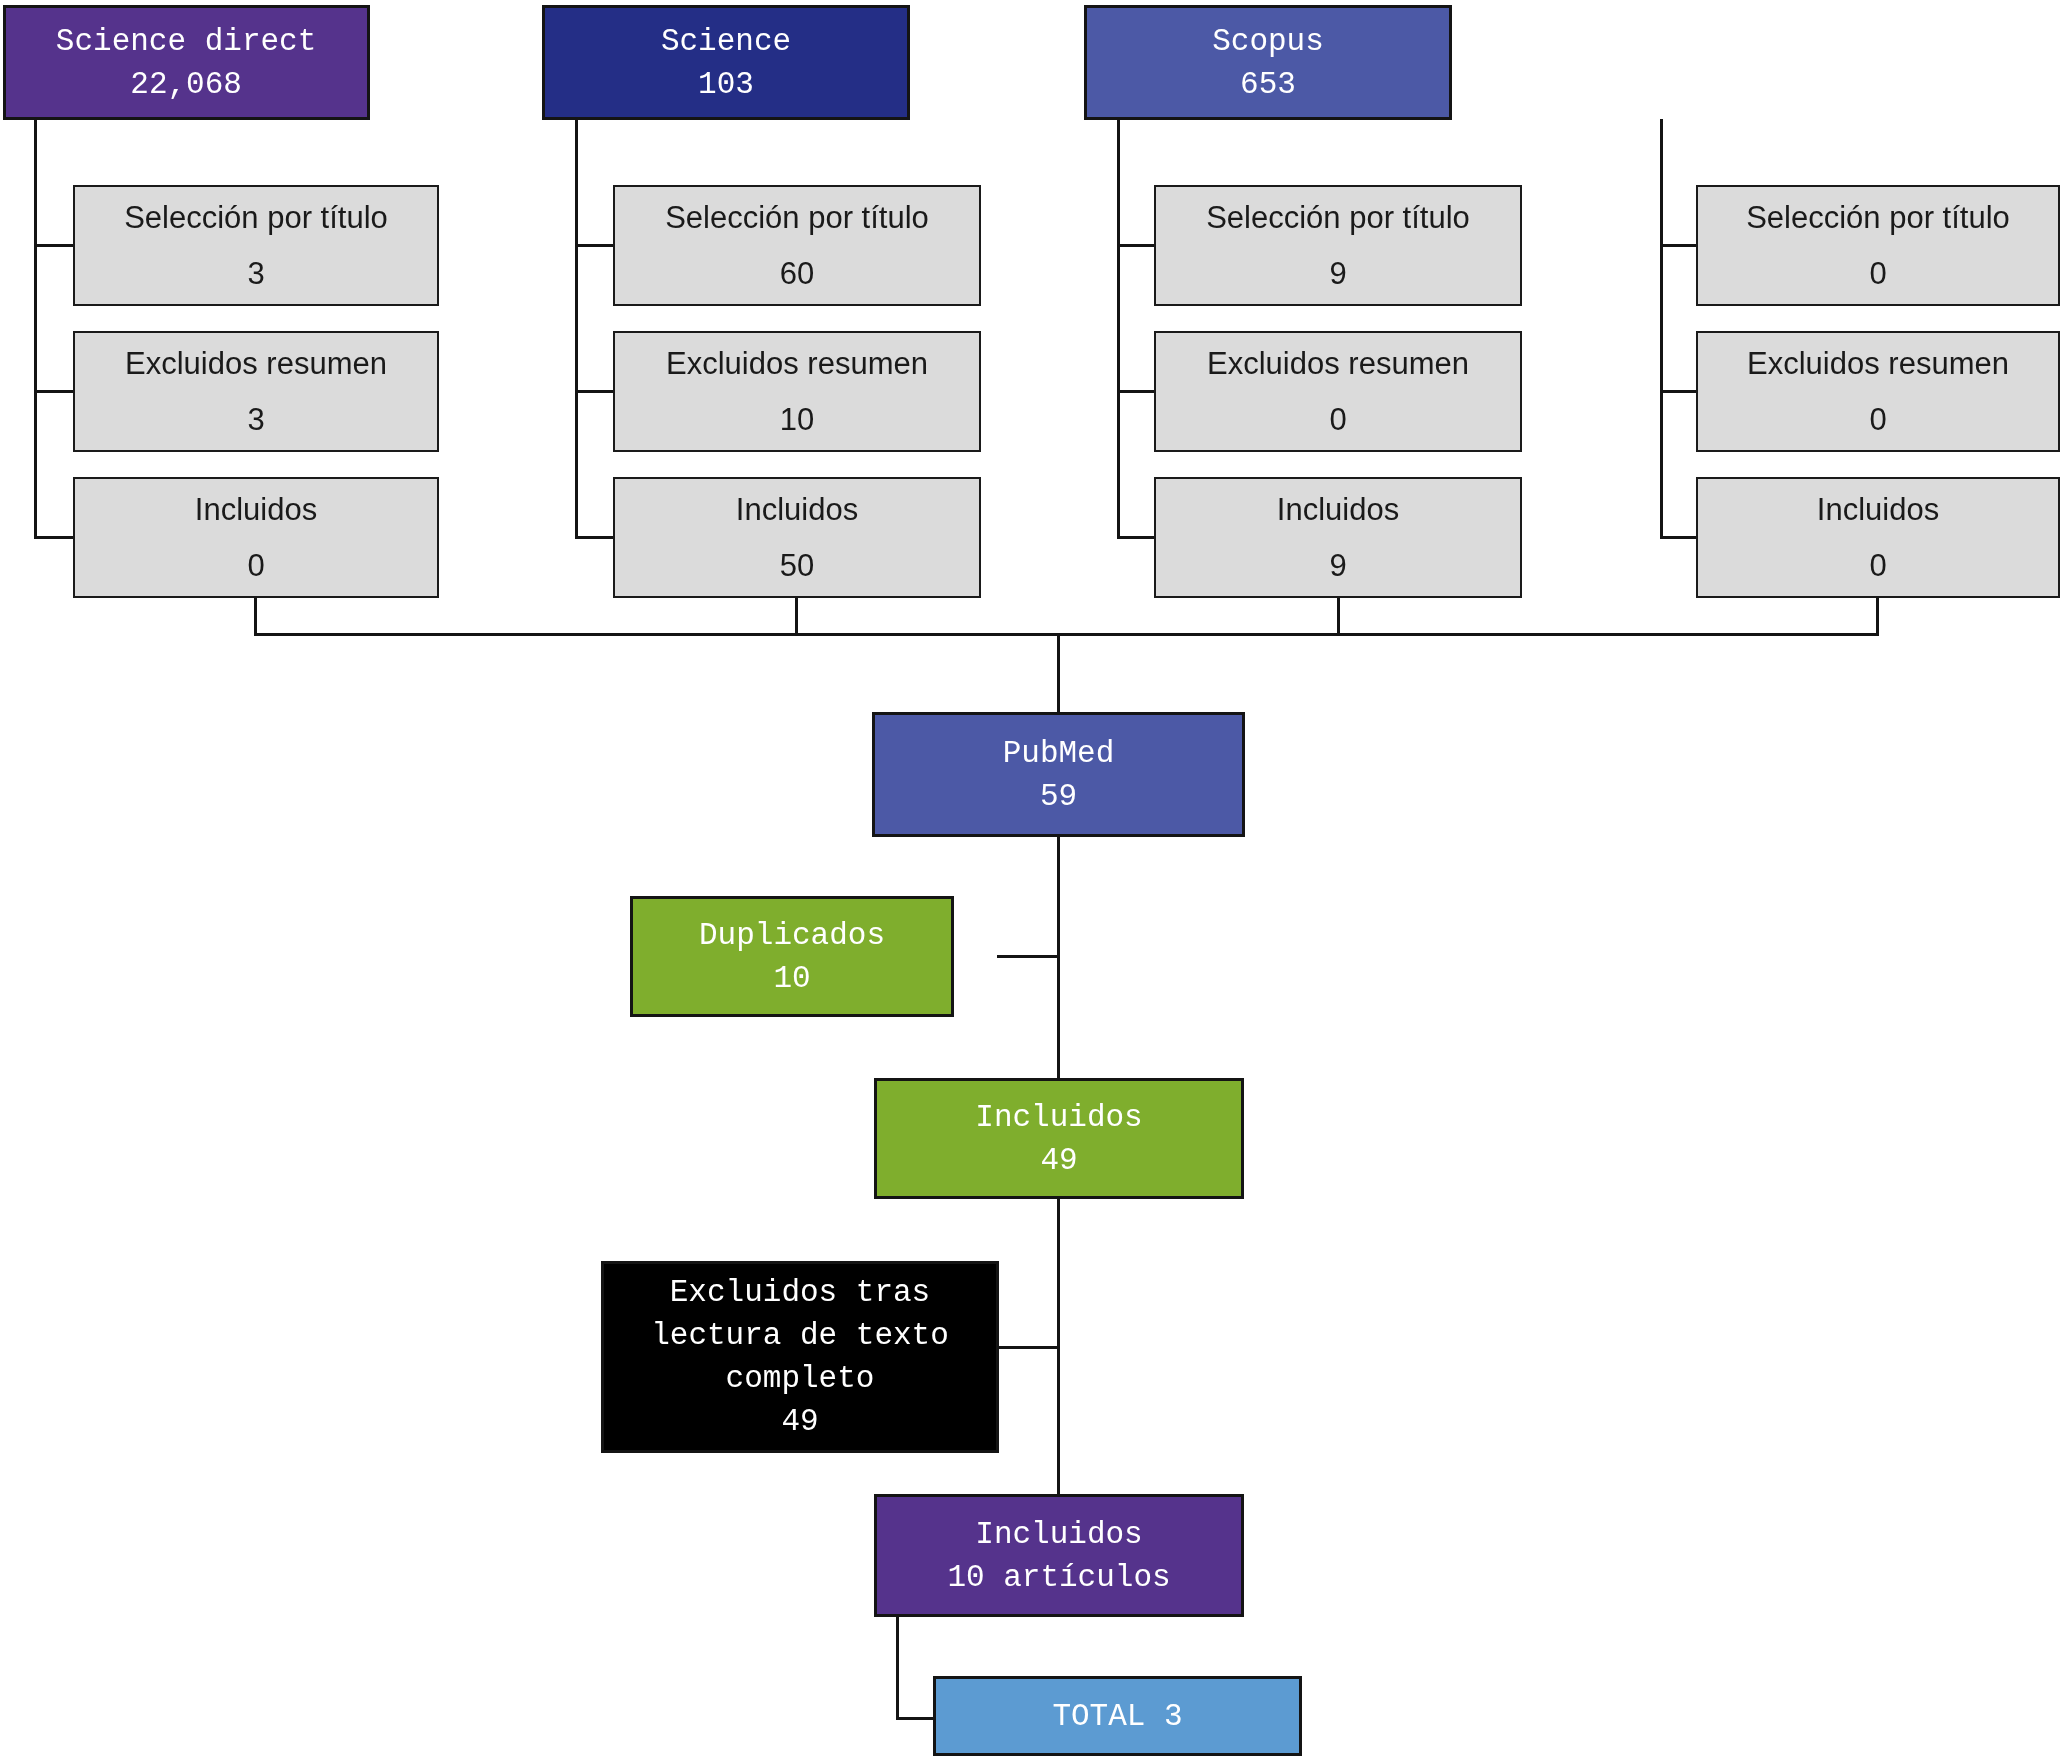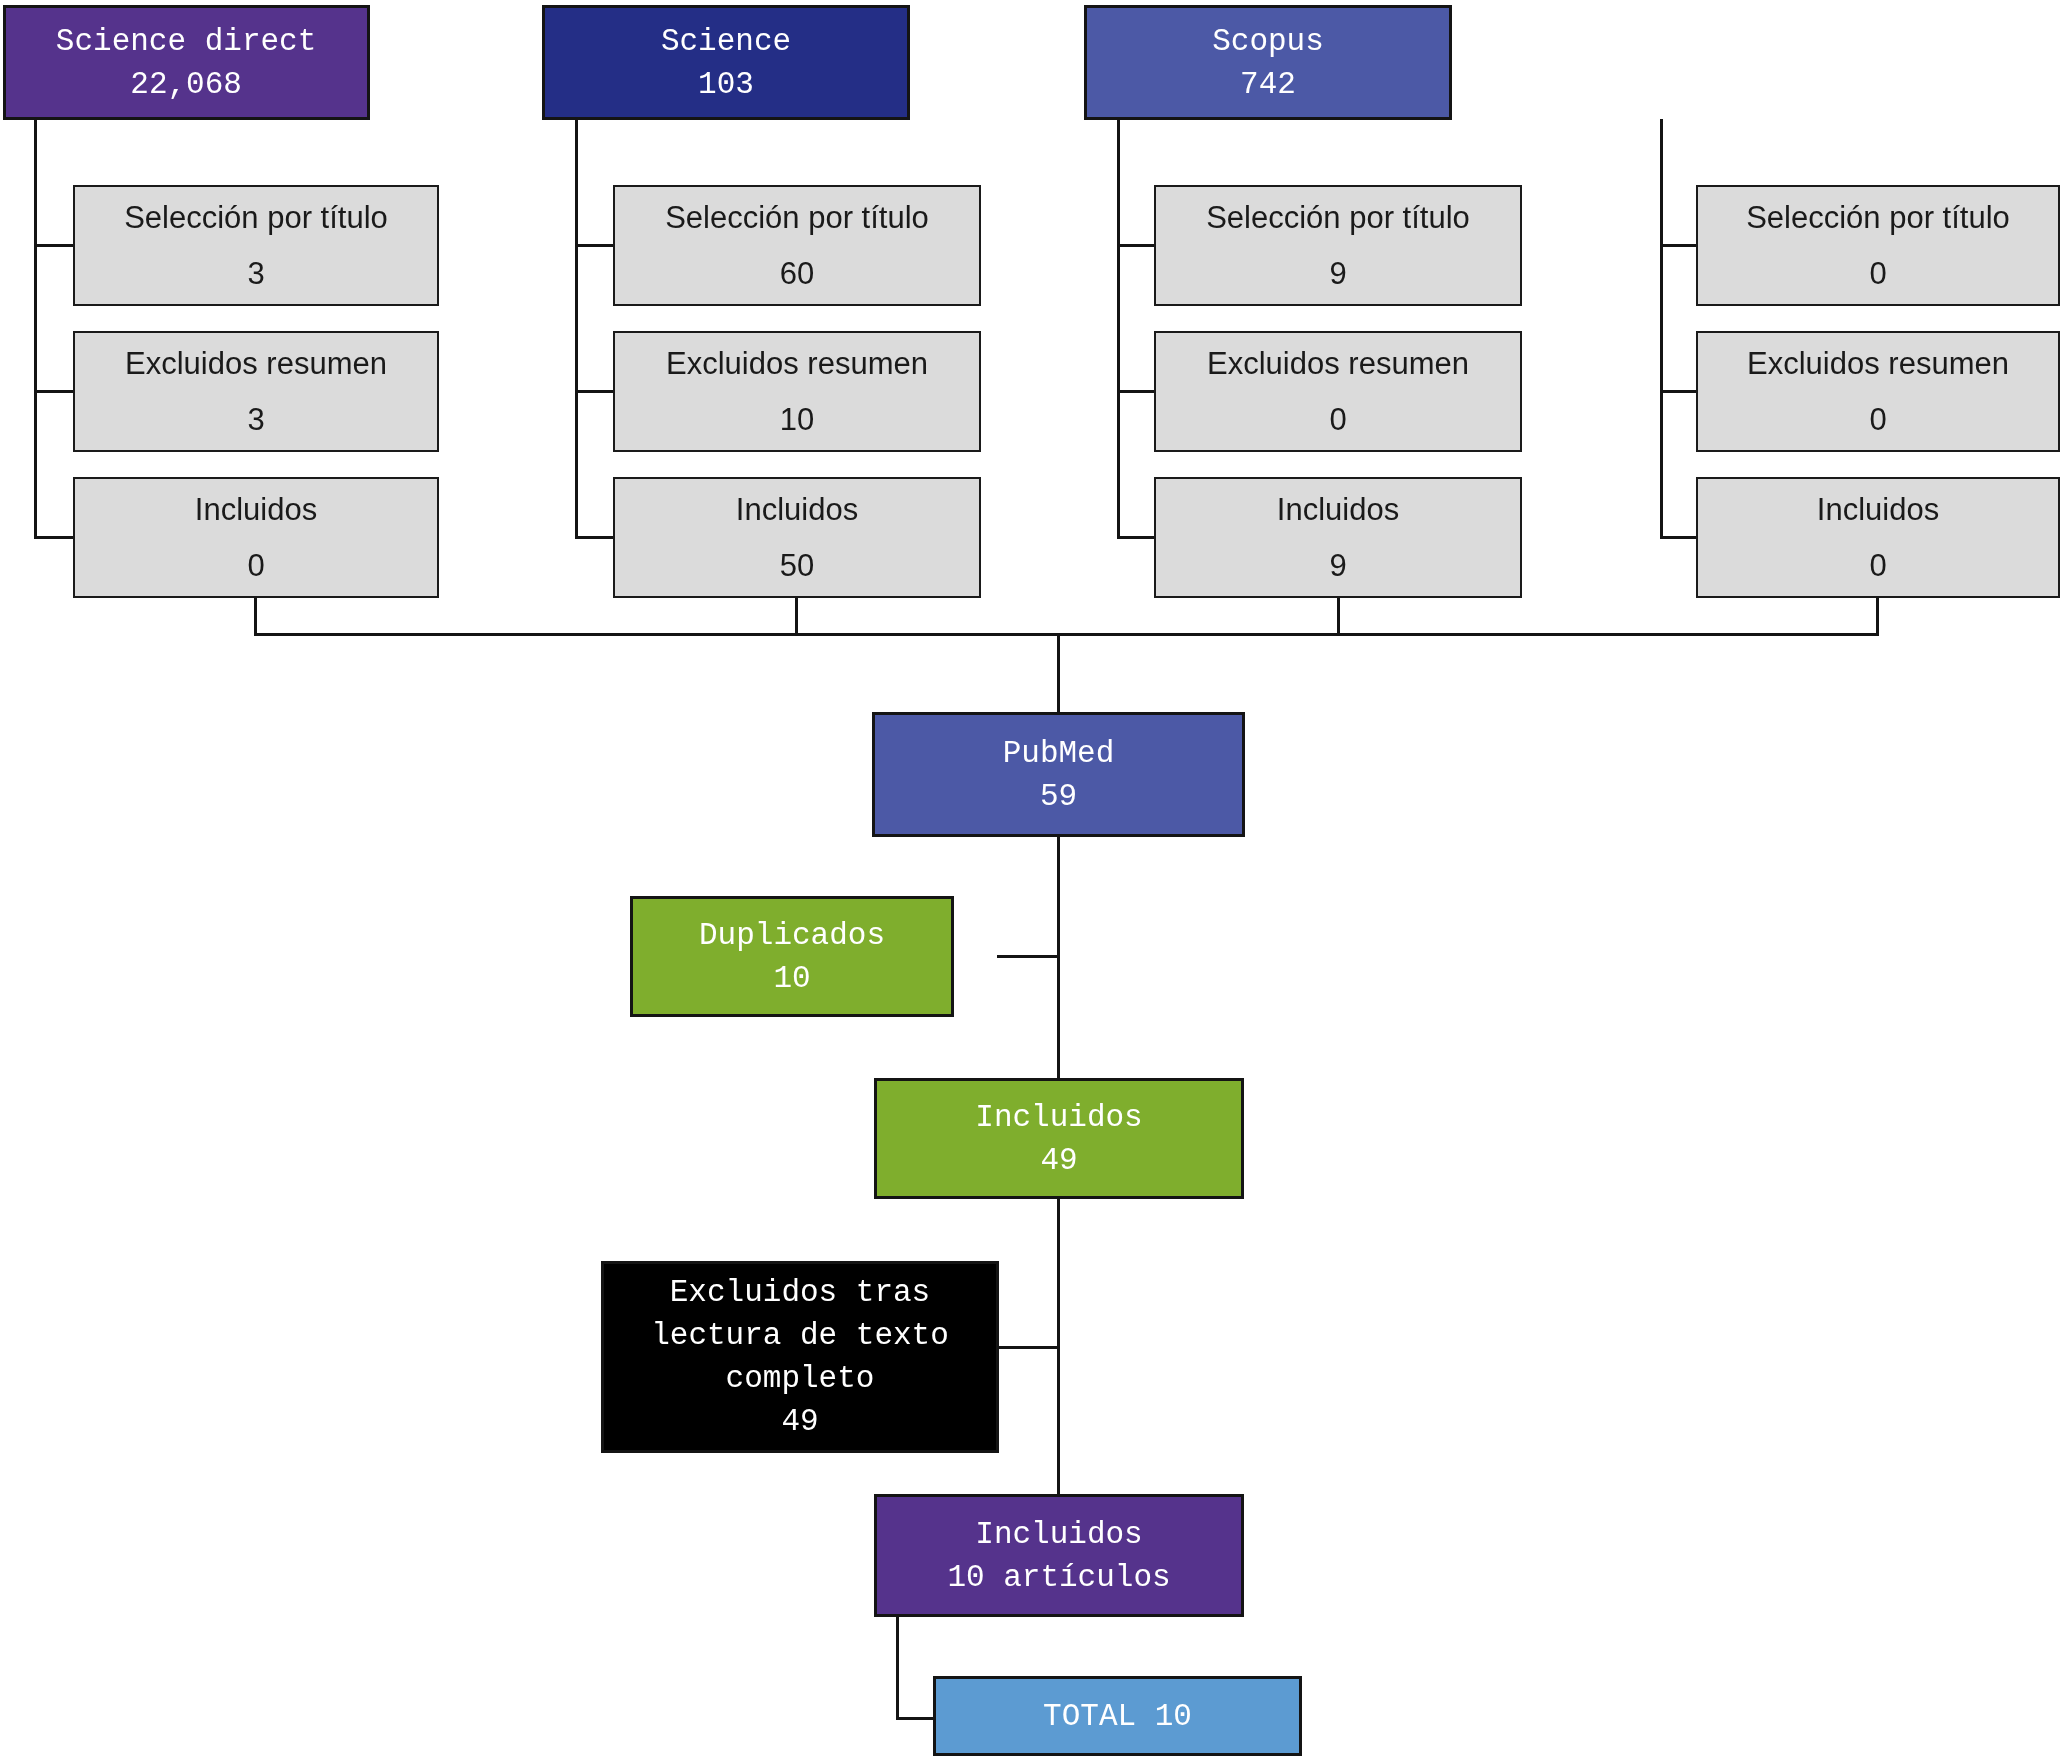--- a/index.html
+++ b/index.html
@@ -87,21 +87,21 @@
   <div class="box colored" style="left: 2.6px; top: 5.2px; width: 367px; height: 115px; background-color: rgb(85, 51, 140);">
     <div>Science direct</div>
     <div>22,068</div>
   </div>
   <div class="box colored" style="left: 542px; top: 5.2px; width: 368px; height: 115px; background-color: rgb(36, 46, 134);">
     <div>Science</div>
     <div>103</div>
   </div>
   <div class="box colored" style="left: 1084px; top: 5.2px; width: 368px; height: 115px; background-color: rgb(76, 89, 166);">
     <div>Scopus</div>
-    <div>742</div>
+    <div>653</div>
   </div>
 
   <div class="box gray" style="left: 73px; top: 185px; width: 366px; height: 121px; background-color: rgb(219, 219, 219);">
     <div>Selección por título</div>
     <div>3</div>
   </div>
   <div class="box gray" style="left: 73px; top: 331px; width: 366px; height: 121px; background-color: rgb(219, 219, 219);">
     <div>Excluidos resumen</div>
     <div>3</div>
   </div>
@@ -168,17 +168,17 @@
     <div class="wrap-label">Excluidos tras lectura de texto completo</div>
     <div>49</div>
   </div>
 
   <div class="box colored" style="left: 874px; top: 1494px; width: 370px; height: 123px; background-color: rgb(85, 51, 140);">
     <div>Incluidos</div>
     <div>10 artículos</div>
   </div>
 
   <div class="box colored" style="left: 933px; top: 1676px; width: 369px; height: 80px; background-color: rgb(92, 155, 210);">
-    <div>TOTAL 10</div>
+    <div>TOTAL 3</div>
   </div>
 
 </div>
 
 
 </body></html>

